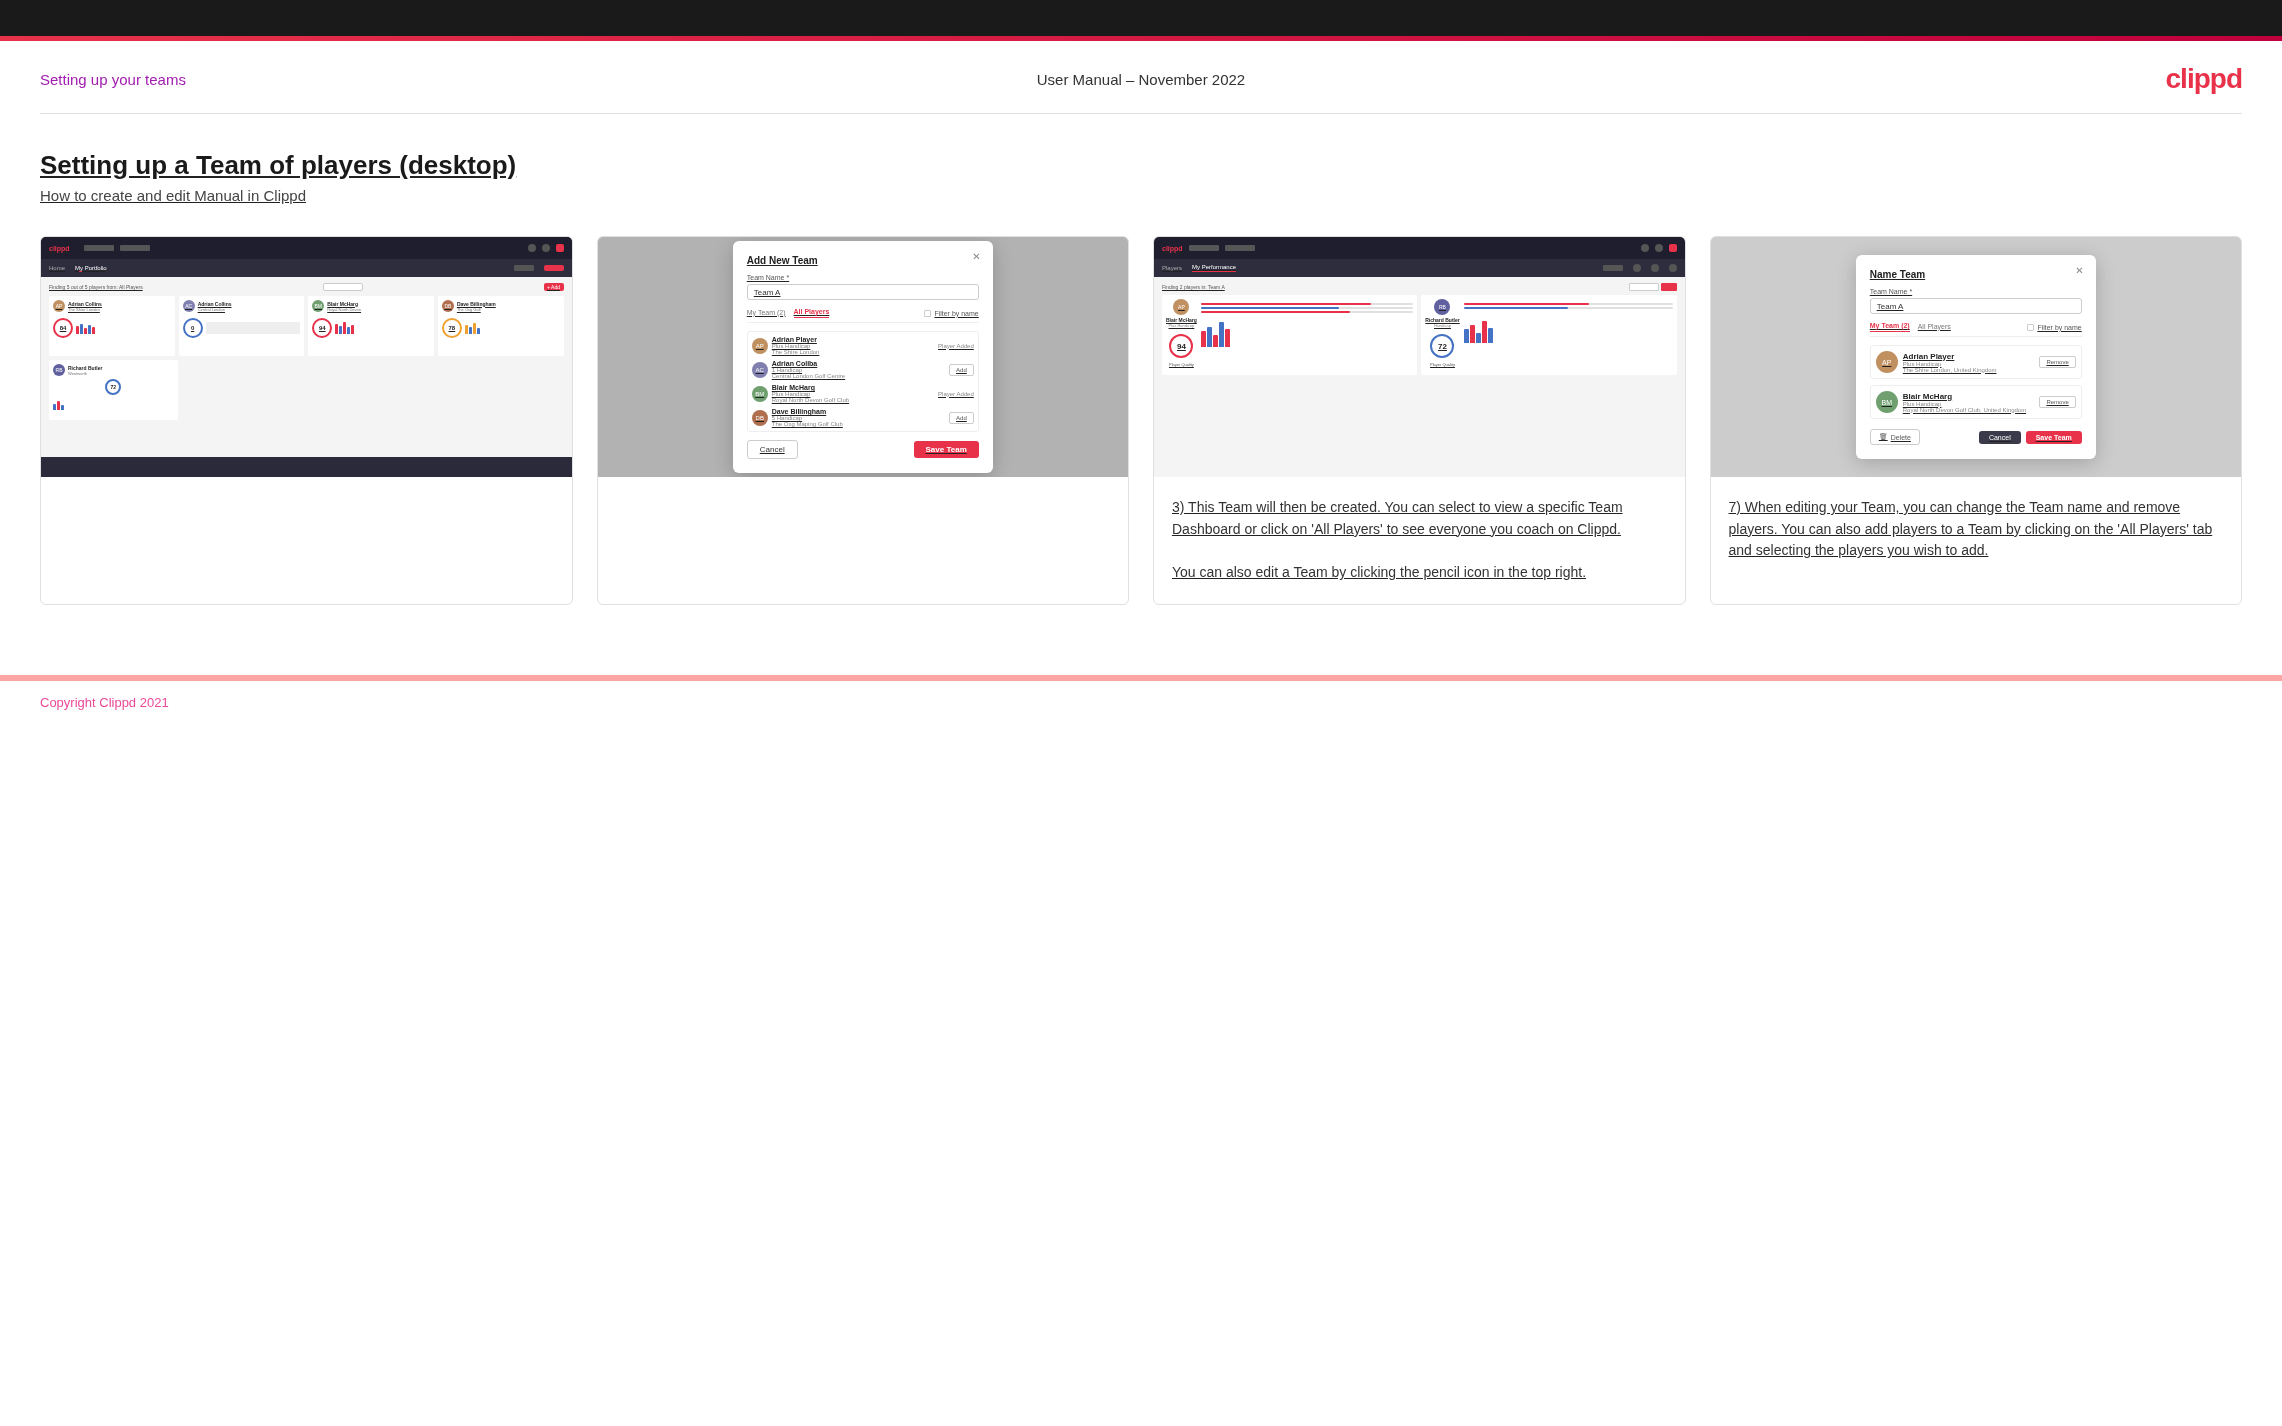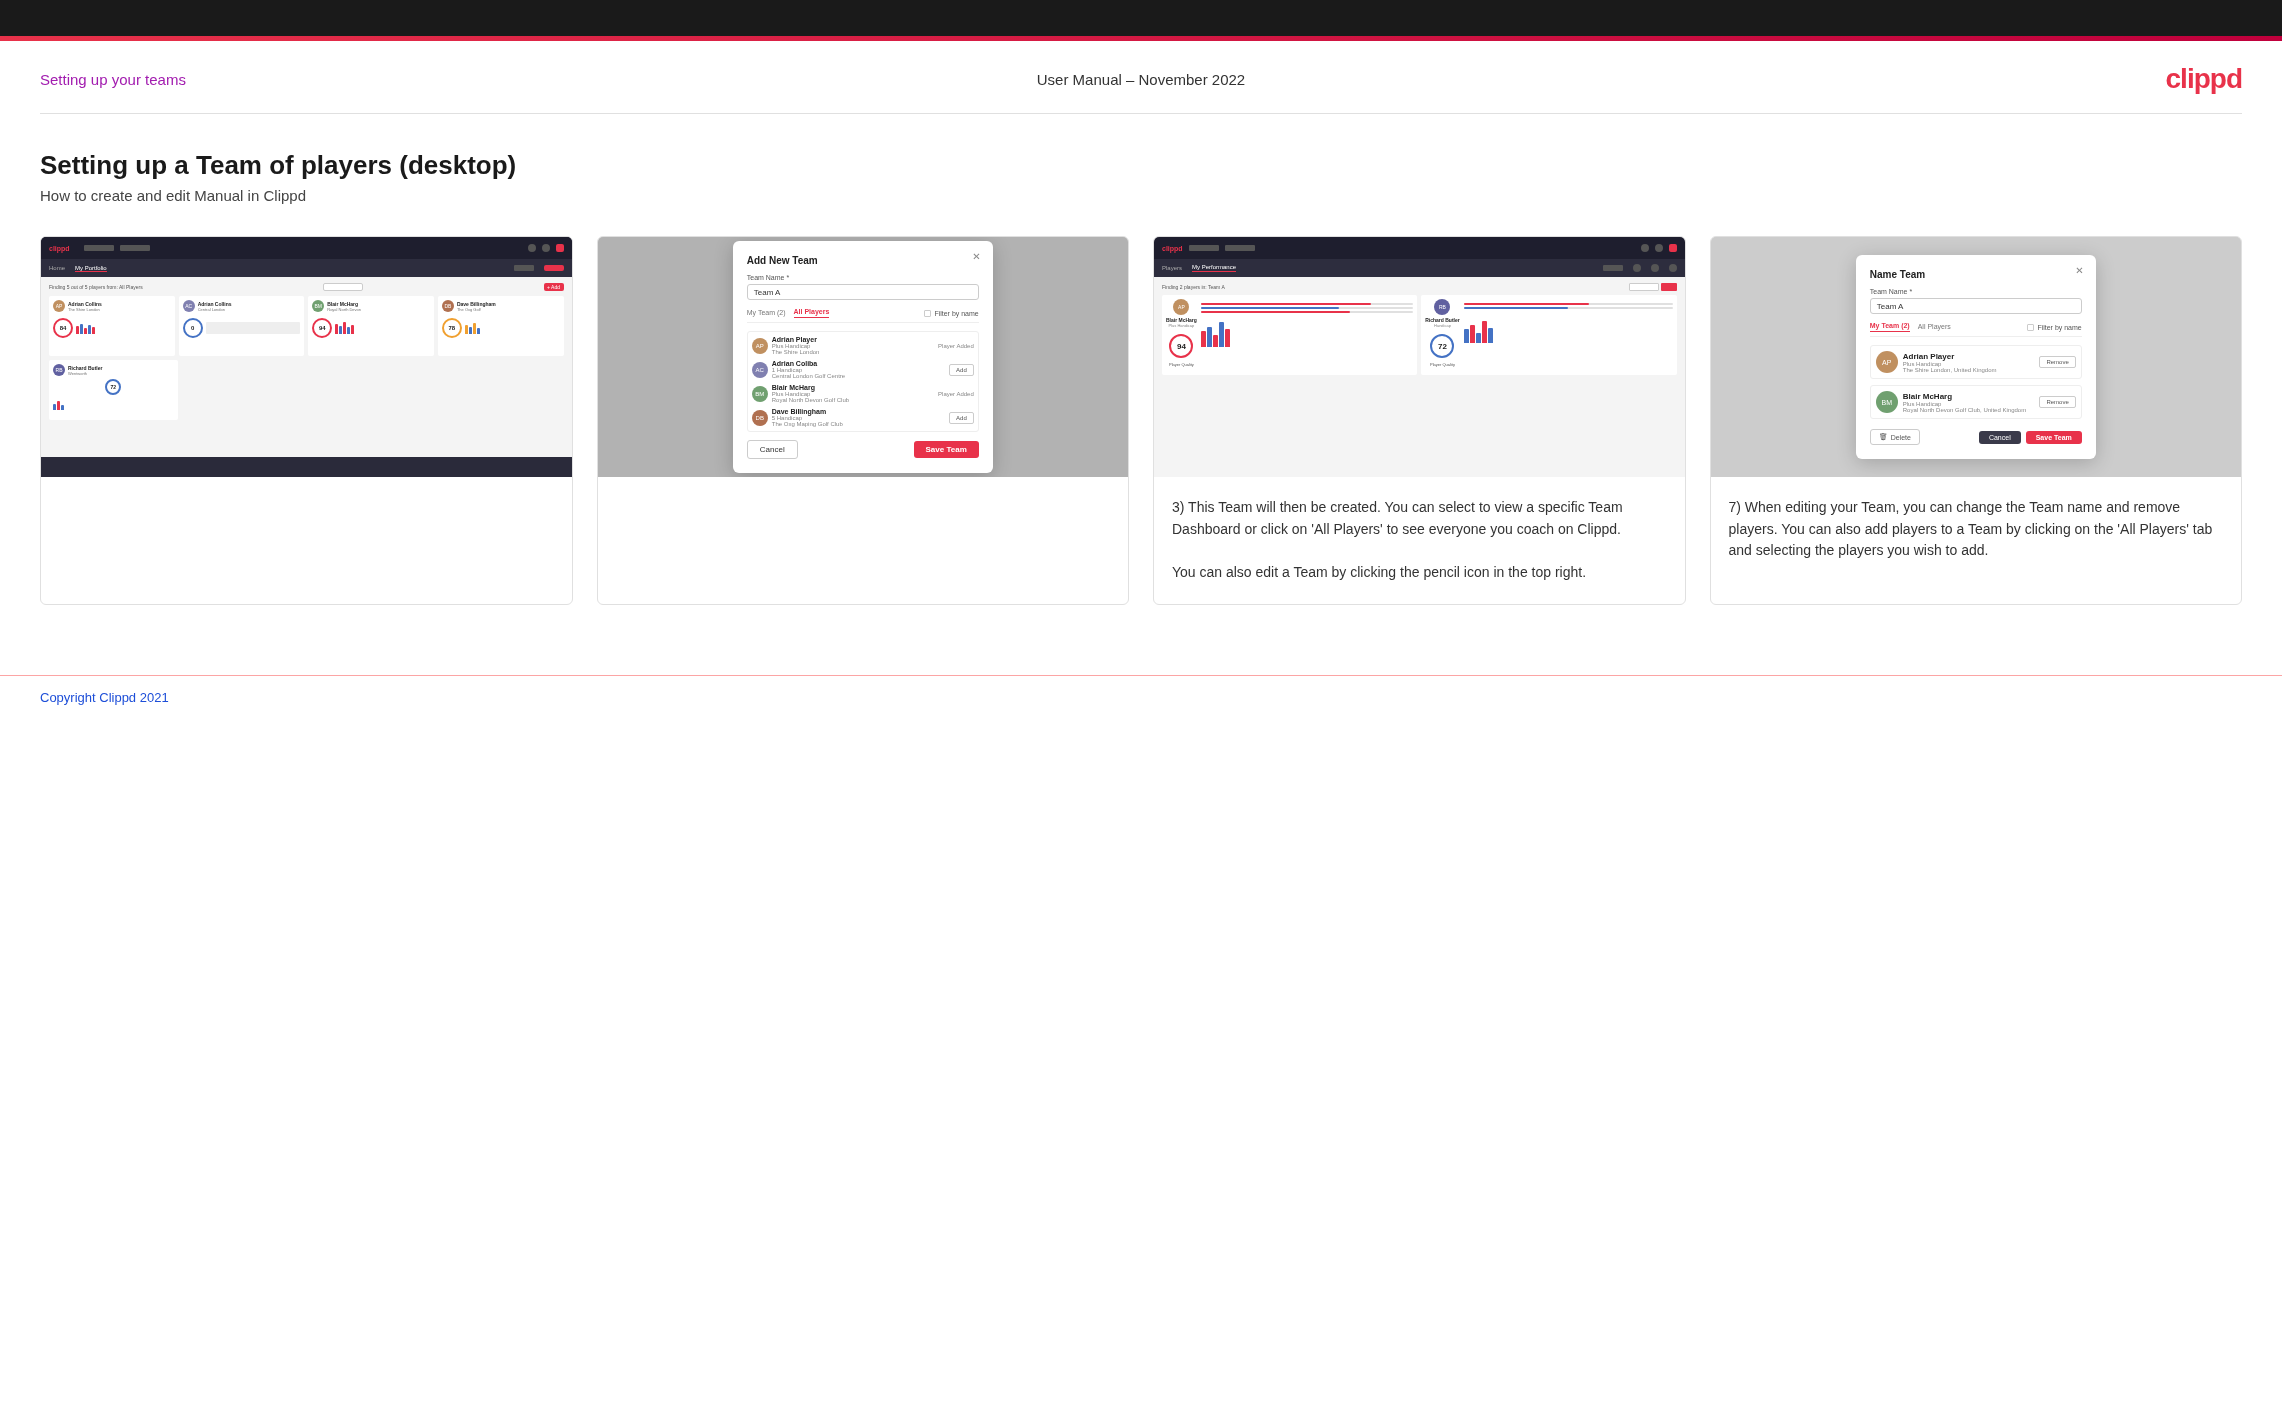--- a/index.html
+++ b/index.html
@@ -58,20 +58,21 @@
     
     .header-divider {
       border: none;
       border-top: 1.5px solid #e0e0e0;
       margin: 0 40px;
     }
 
     
     .main-content {
       padding: 36px 40px 30px 40px;
+      text-decoration: underline;
     }
     .page-title {
       font-size: 26px;
       font-weight: 700;
       color: #1a1a1a;
       margin-bottom: 6px;
     }
     .page-subtitle {
       font-size: 15px;
       color: #444;
@@ -108,22 +109,22 @@
       font-size: 14px;
       line-height: 1.55;
       color: #333;
       flex: 1;
     }
 
     
     .footer {
       padding: 14px 40px;
       font-size: 13px;
-      color: #1d4ed8;
-      border-top: 1px solid #fca5a5;
+      color: #ec4899;
+      border-top: 6px solid #fca5a5;
     }
 
     
     .ss1 {
       background: #2a2a3a;
       padding: 0;
     }
     .ss1-topbar {
       background: #1e1e2e;
       height: 22px;

